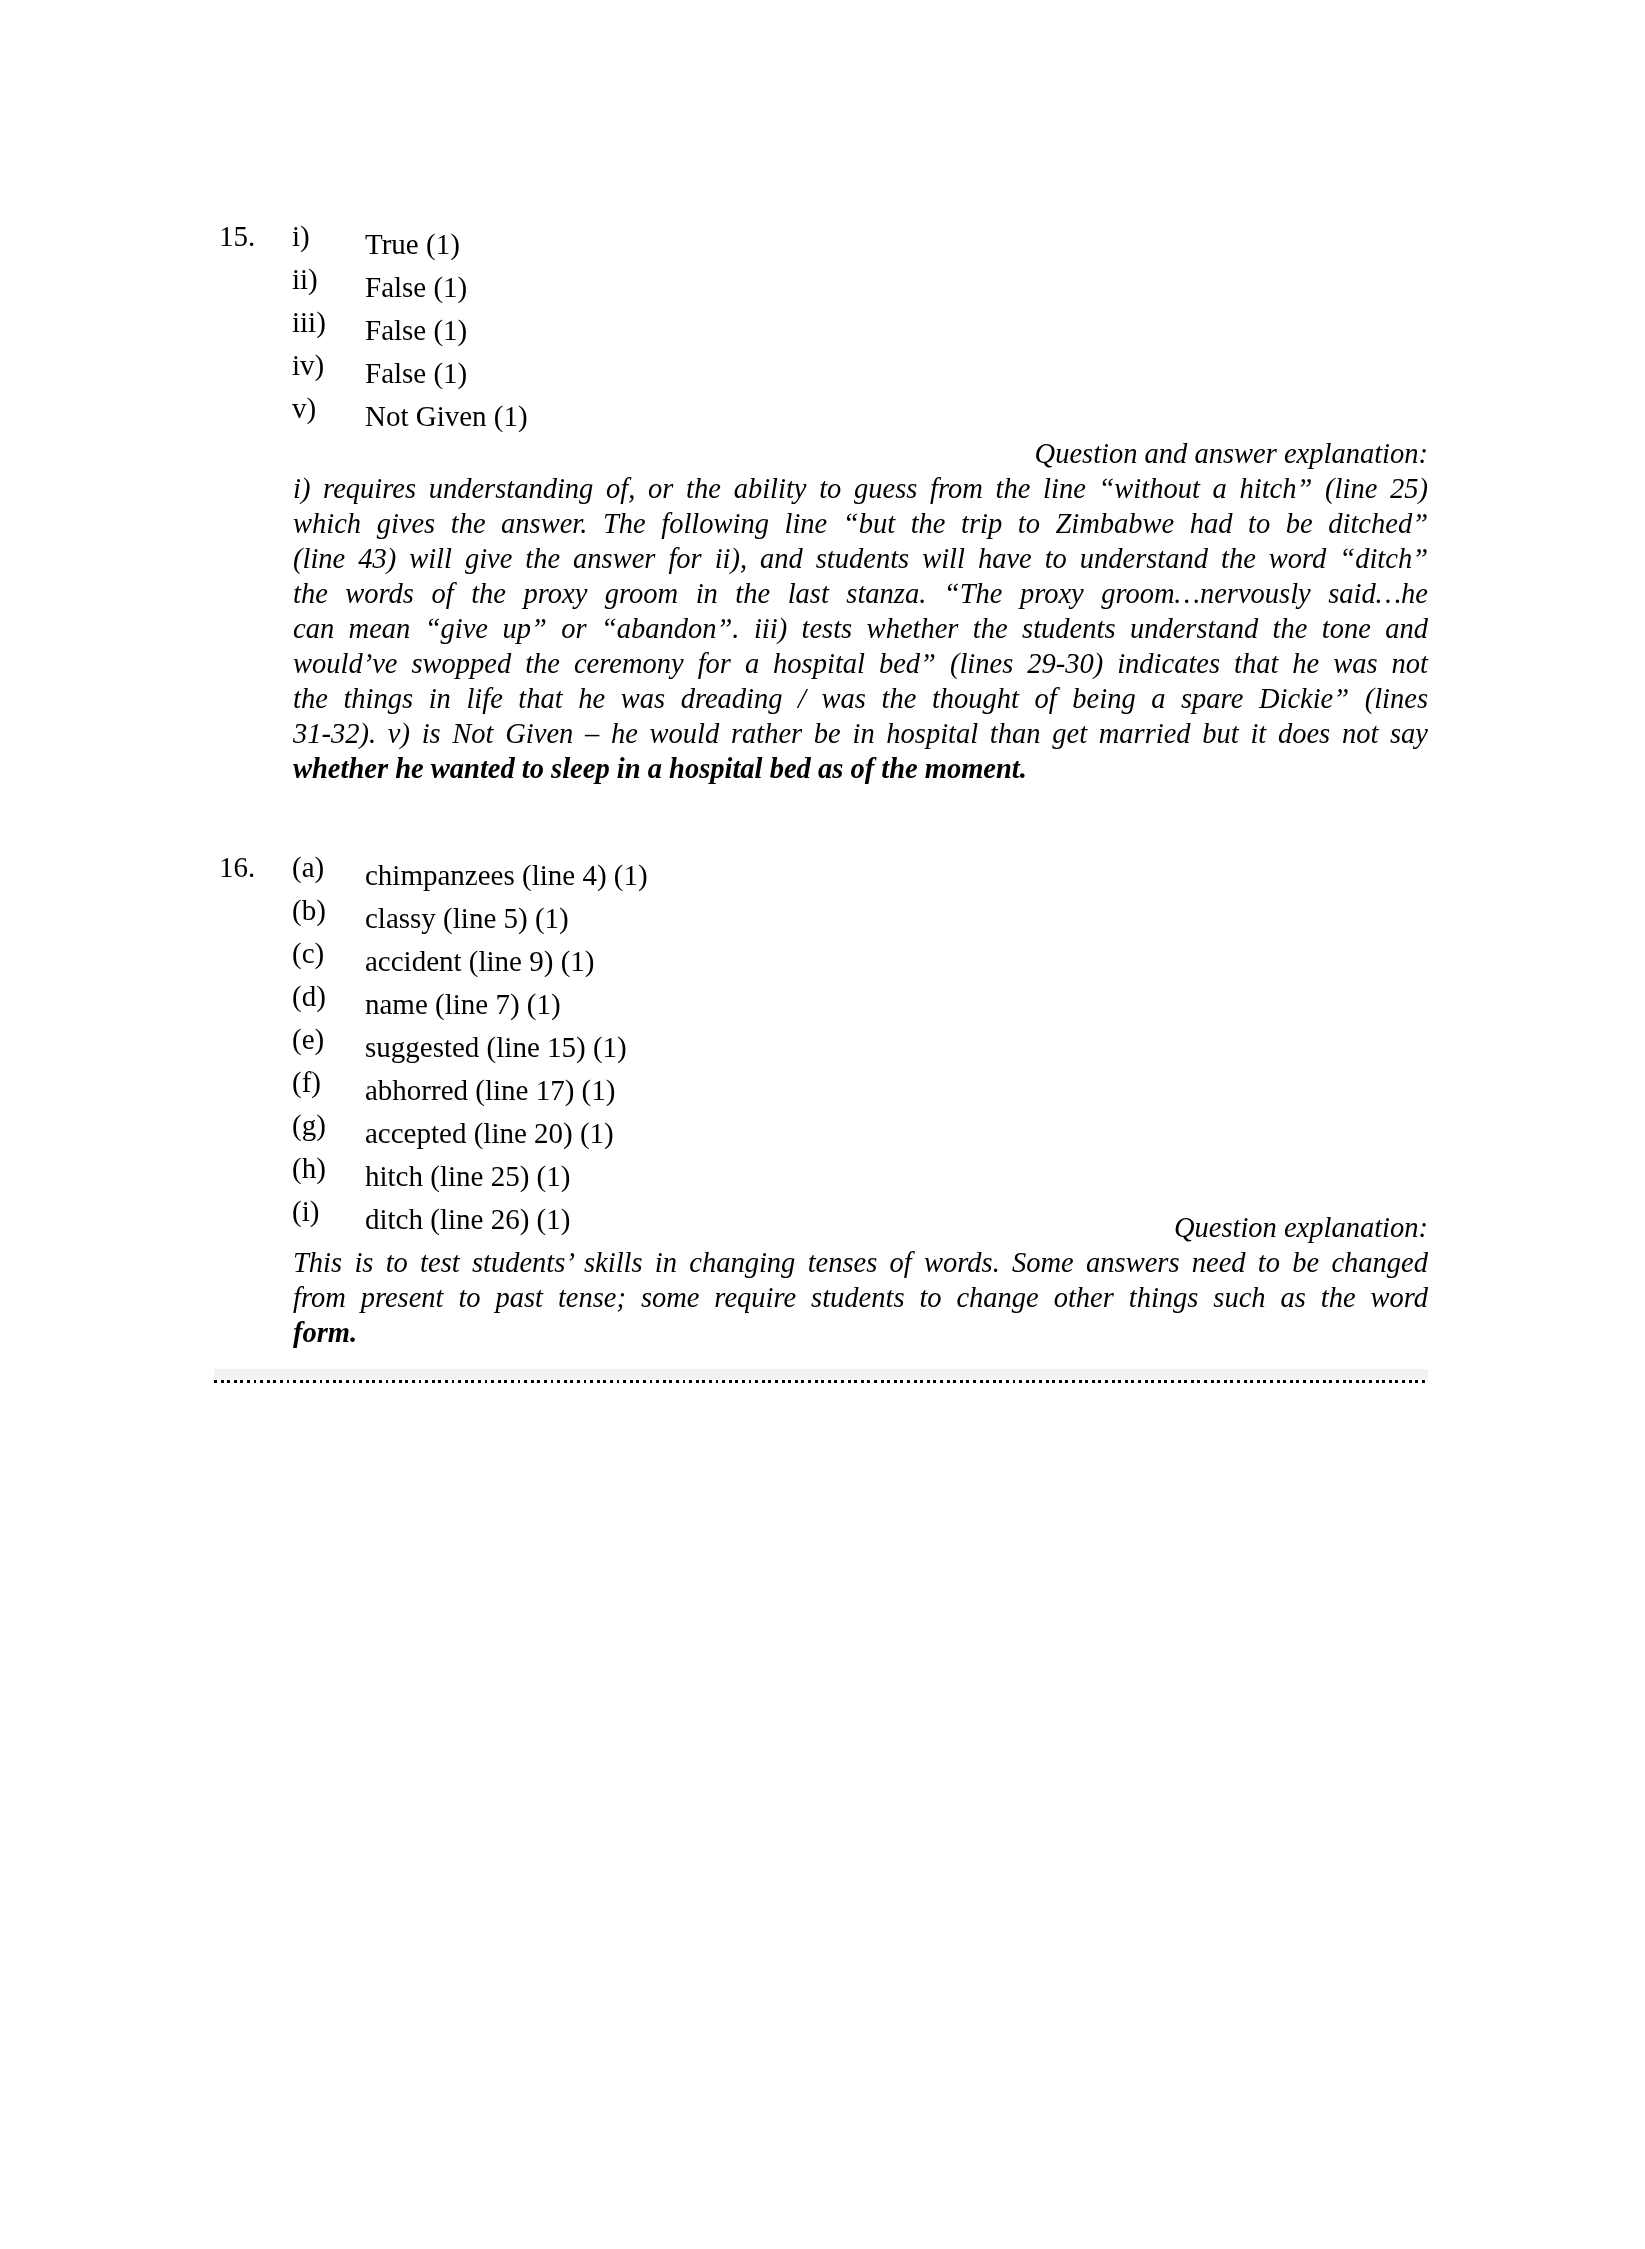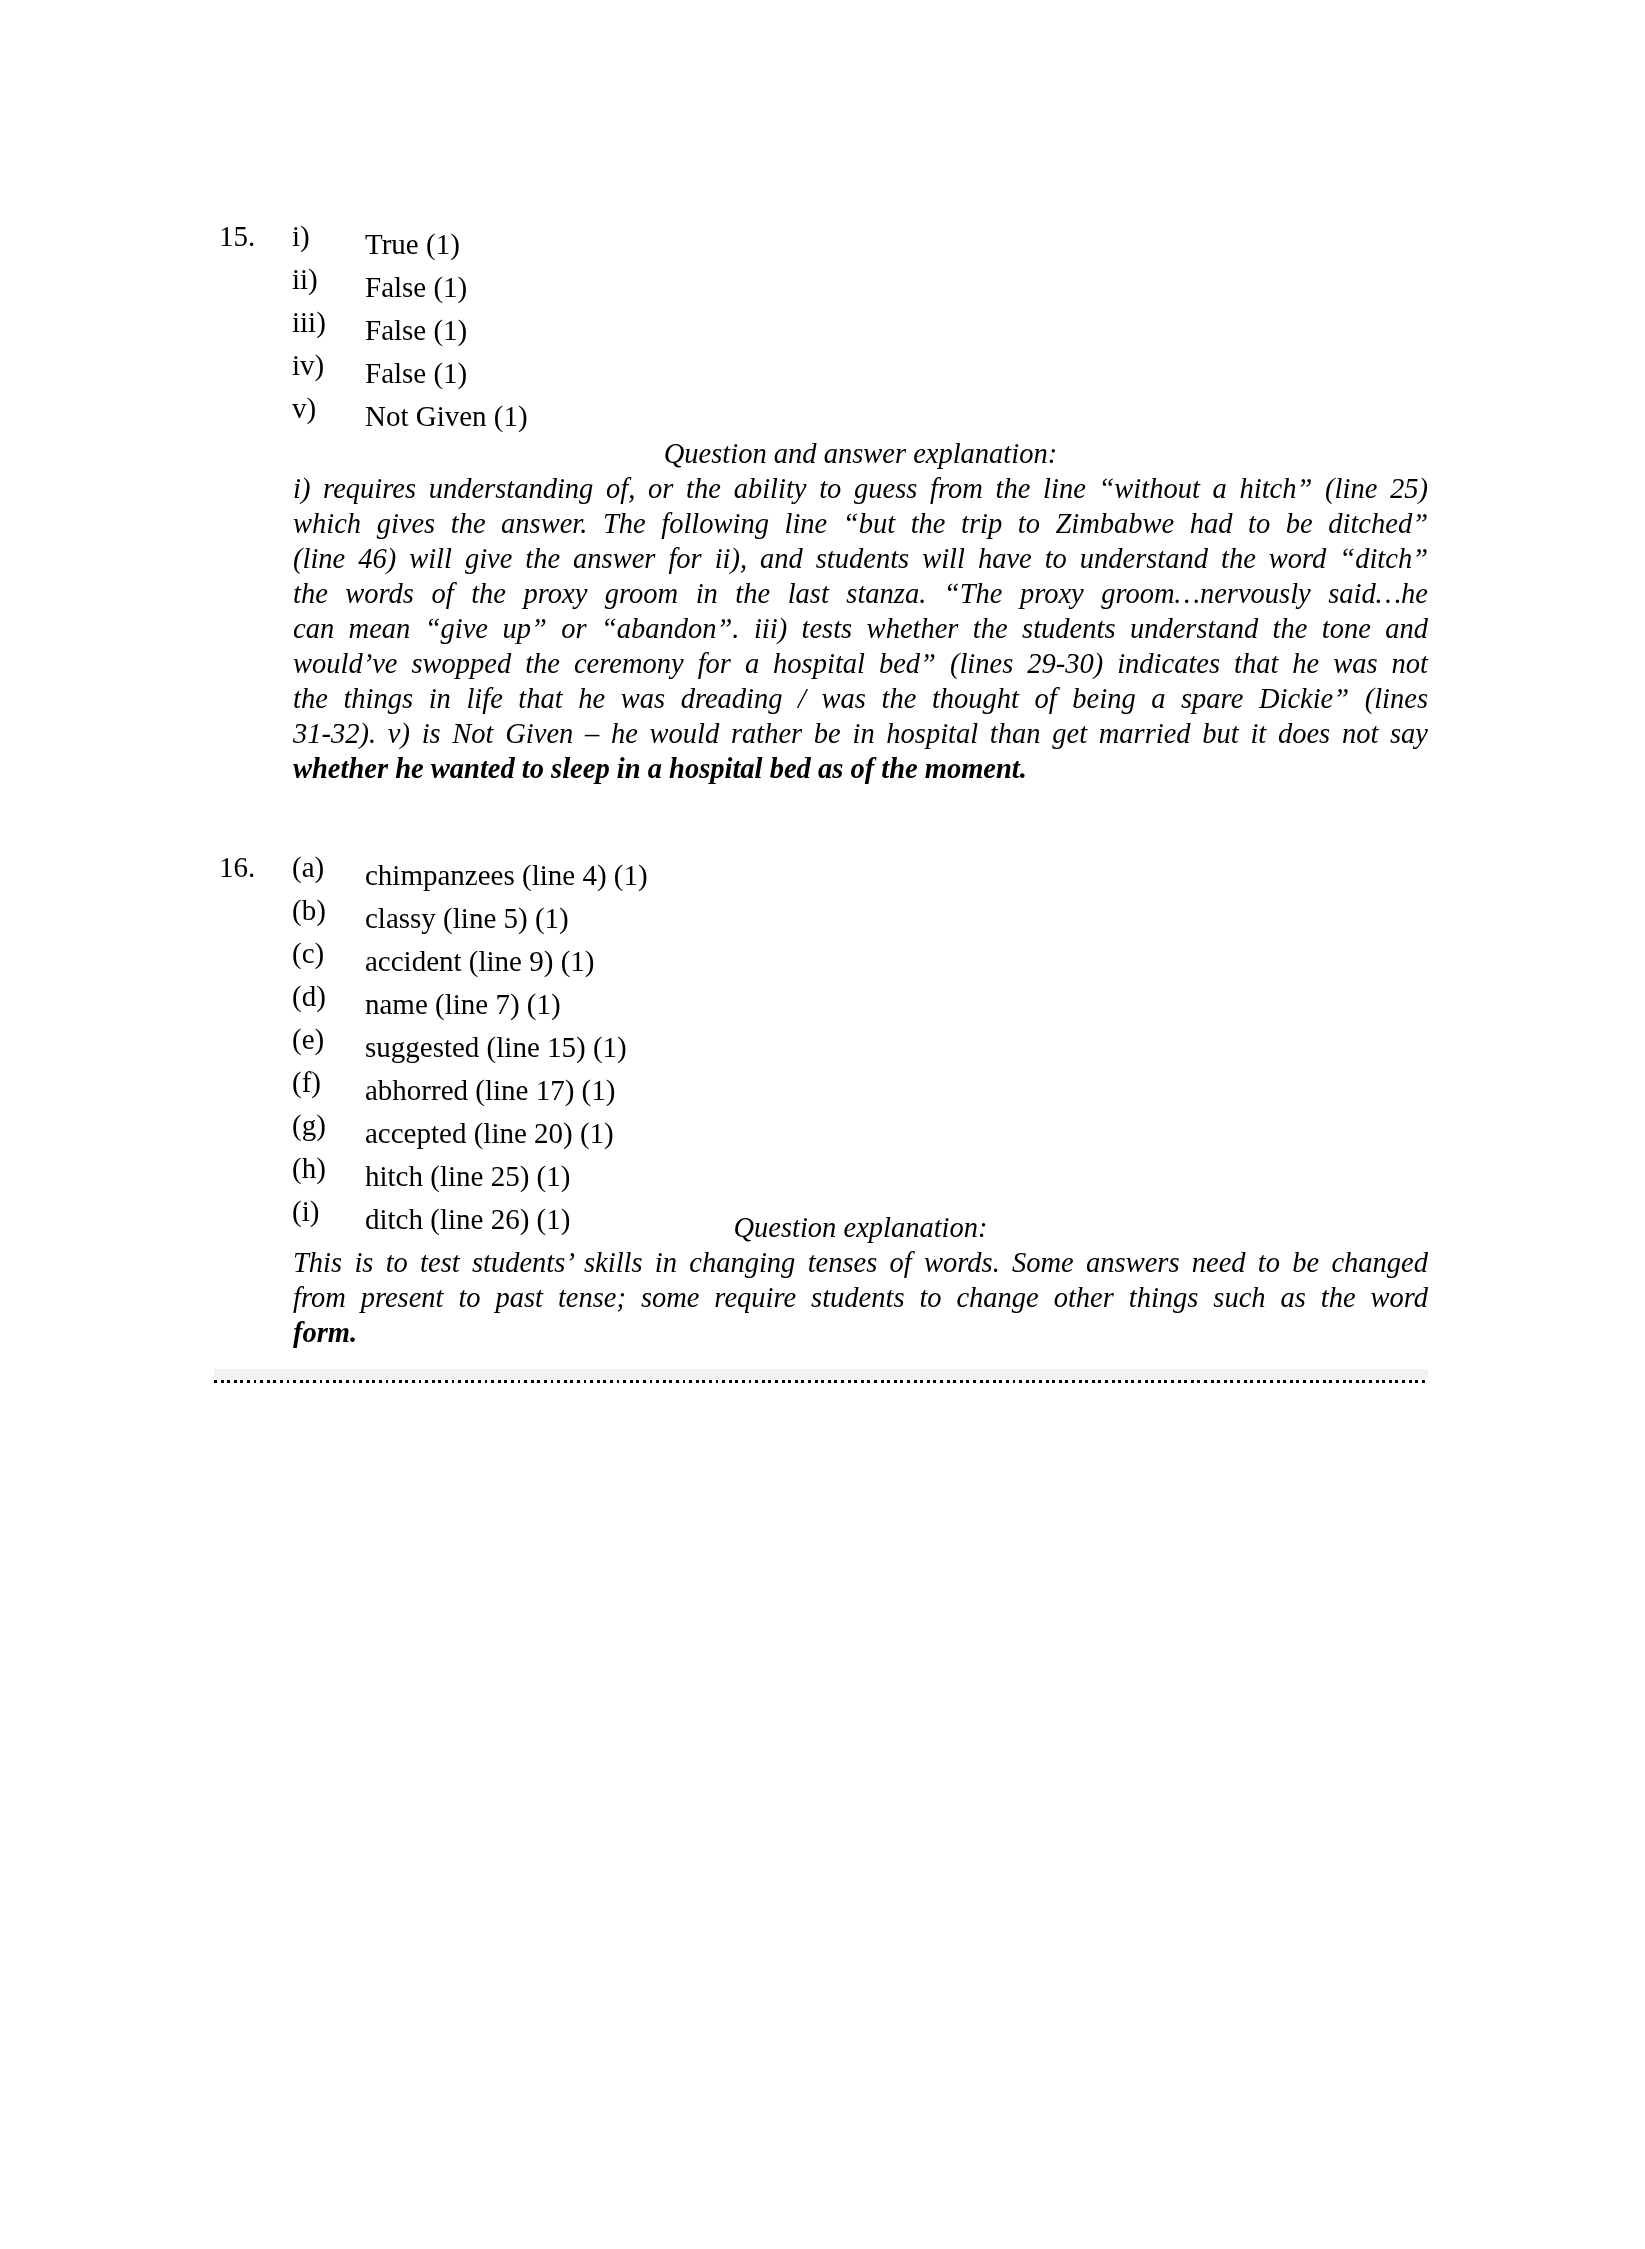--- a/index.html
+++ b/index.html
@@ -37,21 +37,21 @@
   .atext { flex: none; margin-top: 8px; }
   
   .exp {
     position: absolute;
     left: 293px;
     width: 1135px;
     font-style: italic;
     font-size: 28.5px;
     line-height: 35px;
   }
-  .exp-heading { text-align: center; }
+  .exp-heading { text-align: right; }
   .exp-line {
     text-align: justify;
     text-align-last: justify;
   }
   .exp-line.last {
     text-align: justify;
     text-align-last: left;
     font-weight: bold;
   }
   
@@ -111,21 +111,21 @@
           <span class="atext">Not Given (1)</span>
         </div>
       </div>
   </section>
 
   <section class="exp" style="top:436px">
     <div class="exp-heading">Question and answer explanation:</div>
     <div>
         <div class="exp-line">i) requires understanding of, or the ability to guess from the line “without a hitch” (line 25)</div>
         <div class="exp-line">which gives the answer. The following line “but the trip to Zimbabwe had to be ditched”</div>
-        <div class="exp-line">(line 46) will give the answer for ii), and students will have to understand the word “ditch”</div>
+        <div class="exp-line">(line 43) will give the answer for ii), and students will have to understand the word “ditch”</div>
         <div class="exp-line">the words of the proxy groom in the last stanza. “The proxy groom…nervously said…he</div>
         <div class="exp-line">can mean “give up” or “abandon”. iii) tests whether the students understand the tone and</div>
         <div class="exp-line">would’ve swopped the ceremony for a hospital bed” (lines 29-30) indicates that he was not</div>
         <div class="exp-line">the things in life that he was dreading / was the thought of being a spare Dickie” (lines</div>
         <div class="exp-line">31-32). v) is Not Given – he would rather be in hospital than get married but it does not say</div>
         <div class="exp-line last">whether he wanted to sleep in a hospital bed as of the moment.</div>
       </div>
   </section>
 
   <section class="qa" style="top:850px">

